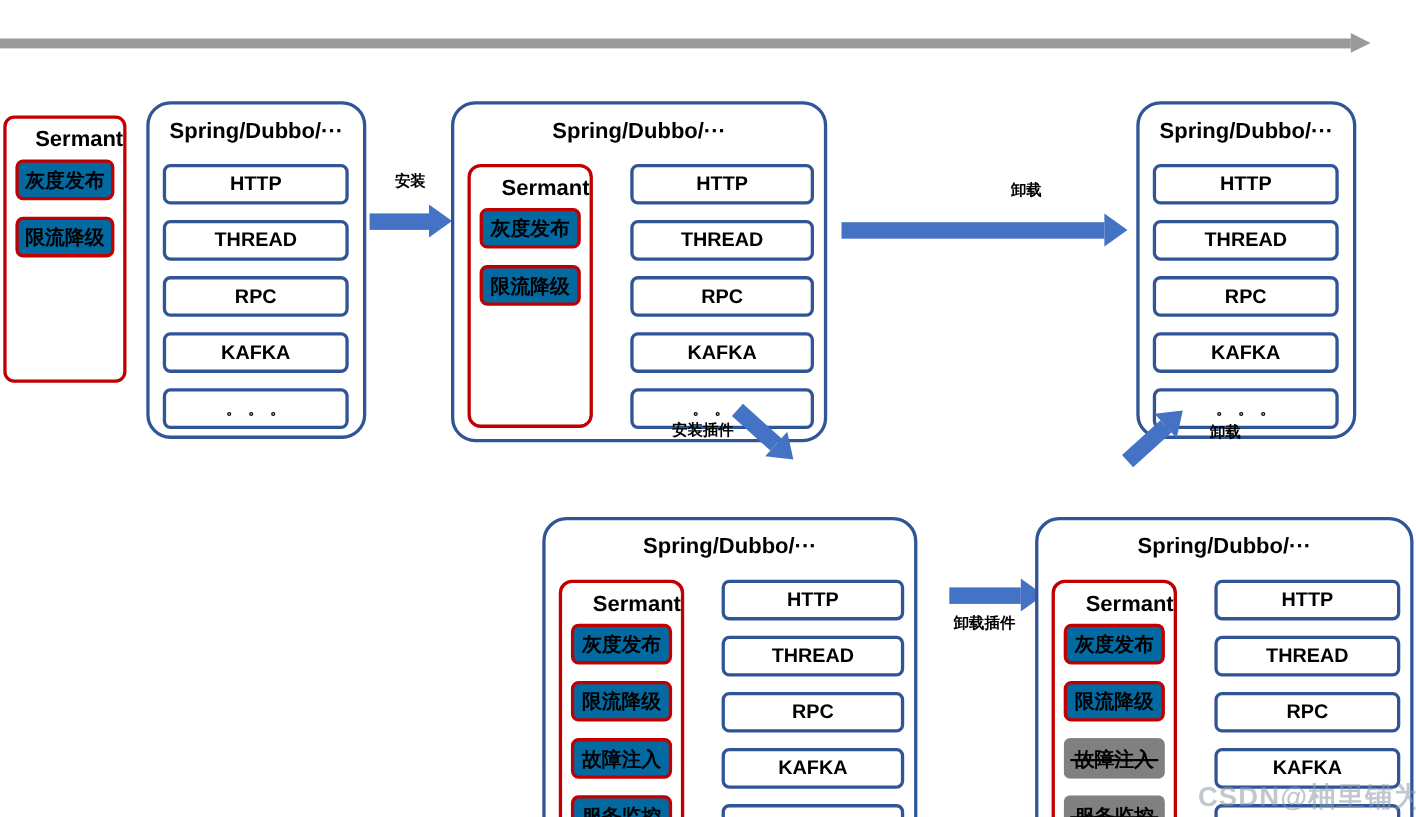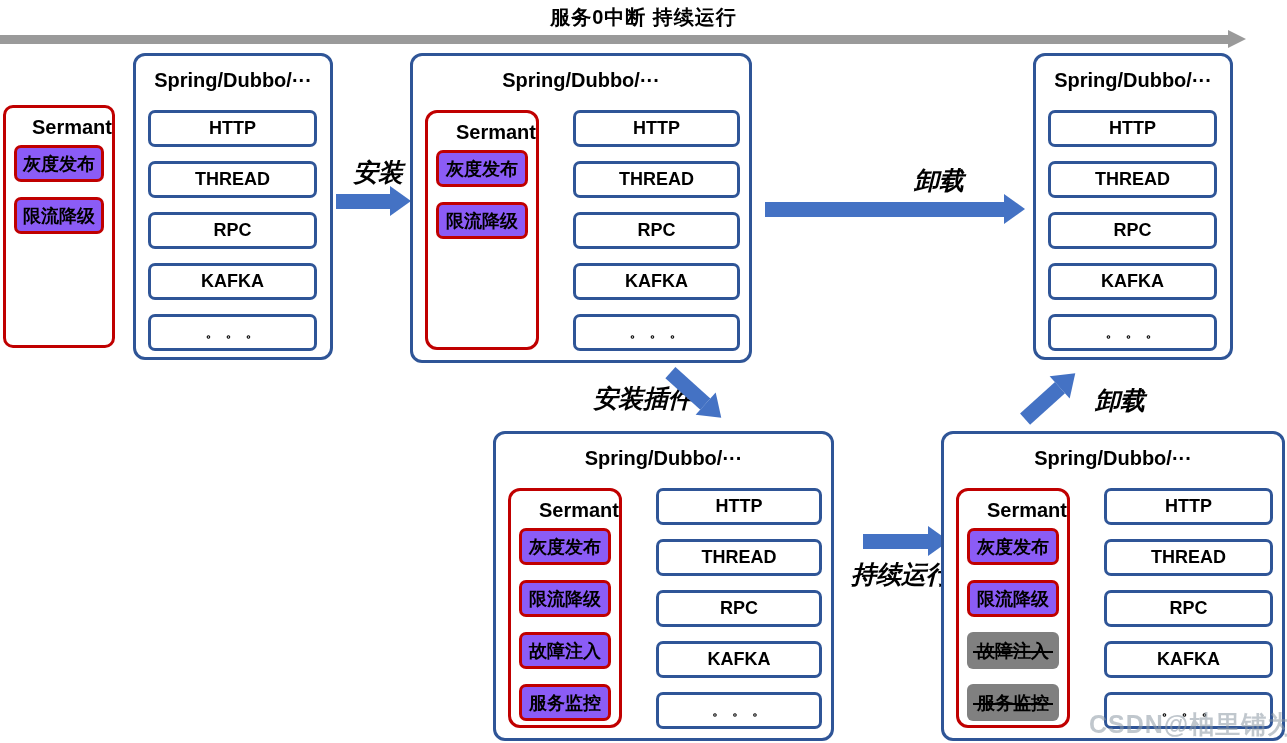--- a/index.html
+++ b/index.html
@@ -9,40 +9,40 @@
 
   
   .tl-title { position:absolute; left:0; top:4px; width:1287px; text-align:center;
               font-size:20px; font-weight:700; letter-spacing:1px; }
   .tl-shaft { position:absolute; left:0; top:35px; width:1228px; height:9px; background:#9a9a9a; }
   .tl-head  { position:absolute; left:1228px; top:30px; width:0; height:0;
               border-top:9px solid transparent; border-bottom:9px solid transparent;
               border-left:18px solid #9a9a9a; }
 
   
-  .svc { position:absolute; border:3px solid #2f5597; border-radius:12px; background:#fff; }
+  .svc { position:absolute; border:3px solid #2f5597; border-radius:22px; background:#fff;margin-top:39px; }
   .svc-title { margin-top:9px; height:31px; line-height:31px; text-align:center;
                font-size:20px; font-weight:700; }
   .svc-body { display:flex; margin-top:14px; height:243px; }
   .with-agent .svc-body { padding:0 9px 0 12px; gap:34px; }
   .no-agent  .svc-body { padding:0 13px 0 12px; }
 
   .fw-col { display:flex; flex-direction:column; gap:14px; flex:1; }
   .fw { height:37px; border:3px solid #2f5597; border-radius:7px; background:#fff;
         display:flex; align-items:center; justify-content:center;
         font-size:18px; font-weight:700; }
   .fw.dots { font-size:14px; font-weight:700; letter-spacing:6px; padding-left:6px; }
 
   
   .agent { width:114px; flex:0 0 114px; height:240px; border:3px solid #c00000;
            border-radius:12px; background:#fff; }
   .agent-title { margin-top:5px; margin-bottom:4px; height:28px; line-height:28px;
                  text-align:right; font-size:20px; font-weight:700; }
   .chip { position:relative; height:37px; margin:0 8px 15px; border:3px solid #c00000;
-          border-radius:7px; background:#8b5cf6; display:flex; align-items:center;
+          border-radius:7px; background:#0369a1; display:flex; align-items:center;
           justify-content:center; font-size:18px; font-weight:700; }
   .chip.disabled { border-color:transparent; background:#808080; border-radius:6px; }
   .chip.disabled::after { content:""; position:absolute; left:3px; right:3px; top:50%;
           height:2px; background:#000; }
 
   #standalone-agent { position:absolute; left:3px; top:105px; width:112px; height:243px;
           border:3px solid #c00000; border-radius:10px; background:#fff; }
 
   #host-0 { left:133px;  top:53px;  width:200px; height:307px; }
   #host-1 { left:410px;  top:53px;  width:342px; height:310px; }
@@ -54,38 +54,37 @@
   .arrow { position:absolute; display:flex; align-items:center; height:30px; }
   .arrow .shaft { flex:1; height:15px; background:#4472c4; }
   .arrow .head  { width:0; height:0; border-top:15px solid transparent;
                   border-bottom:15px solid transparent; border-left:21px solid #4472c4; }
   #arrow-install          { left:336px; top:186px; width:75px; }
   #arrow-uninstall-top    { left:765px; top:194px; width:260px; }
   #arrow-install-plugin   { left:662px; top:380px; width:68px; transform:rotate(42deg); }
   #arrow-uninstall-plugin { left:863px; top:526px; width:86px; }
   #arrow-uninstall-bottom { left:1016px; top:381px; width:68px; transform:rotate(-42deg); }
 
-  .alabel { position:absolute; font-size:25px; font-weight:700; text-align:right;
-            white-space:nowrap;font-style:italic; }
+  .alabel { position:absolute; font-size:14px; font-weight:700; text-align:center;
+            white-space:nowrap; }
   #label-install          { left:343px; top:156px; width:60px; }
   #label-uninstall-top    { left:902px; top:164px; width:62px; }
   #label-install-plugin   { left:593px; top:382px; width:92px; }
   #label-uninstall-plugin { left:839px; top:558px; width:112px; }
   #label-uninstall-bottom { left:1083px; top:384px; width:62px; }
 
   
   #watermark { position:absolute; left:1089px; top:708px; font-size:25px; font-weight:700;
                color:#8e9aa6; opacity:0.55; white-space:nowrap; letter-spacing:1px; }
 </style>
 </head>
 <body>
 
 <div id="stage">
 
-  <div class="tl-title">服务0中断 持续运行</div>
   <div class="tl-shaft"></div>
   <div class="tl-head"></div>
 
   <div id="standalone-agent">
     <div class="agent-title">Sermant</div>
     <div class="chip">灰度发布</div>
     <div class="chip">限流降级</div>
   </div>
 
   <div id="host-0" class="svc no-agent">
@@ -167,21 +166,21 @@
         <div class="fw">KAFKA</div>
         <div class="fw dots">。。。</div>
       </div>
     </div>
   </div>
 
   <div class="arrow" id="arrow-uninstall-plugin">
     <div class="shaft"></div>
     <div class="head"></div>
   </div>
-  <div class="alabel" id="label-uninstall-plugin">持续运行</div>
+  <div class="alabel" id="label-uninstall-plugin">卸载插件</div>
 
   <div id="host-4" class="svc with-agent">
     <div class="svc-title">Spring/Dubbo/···</div>
     <div class="svc-body">
       <div class="agent">
         <div class="agent-title">Sermant</div>
         <div class="chip">灰度发布</div>
         <div class="chip">限流降级</div>
         <div class="chip disabled">故障注入</div>
         <div class="chip disabled">服务监控</div>

